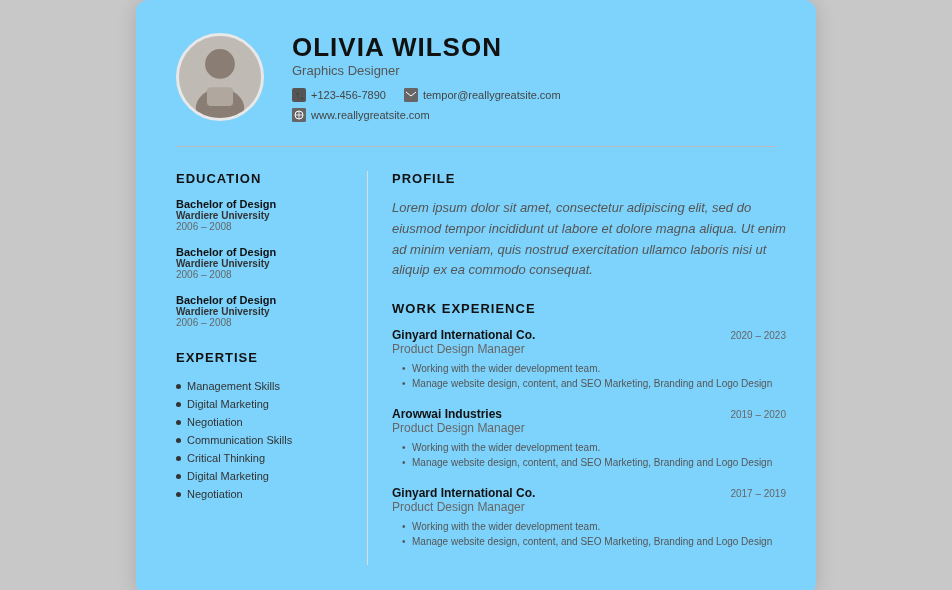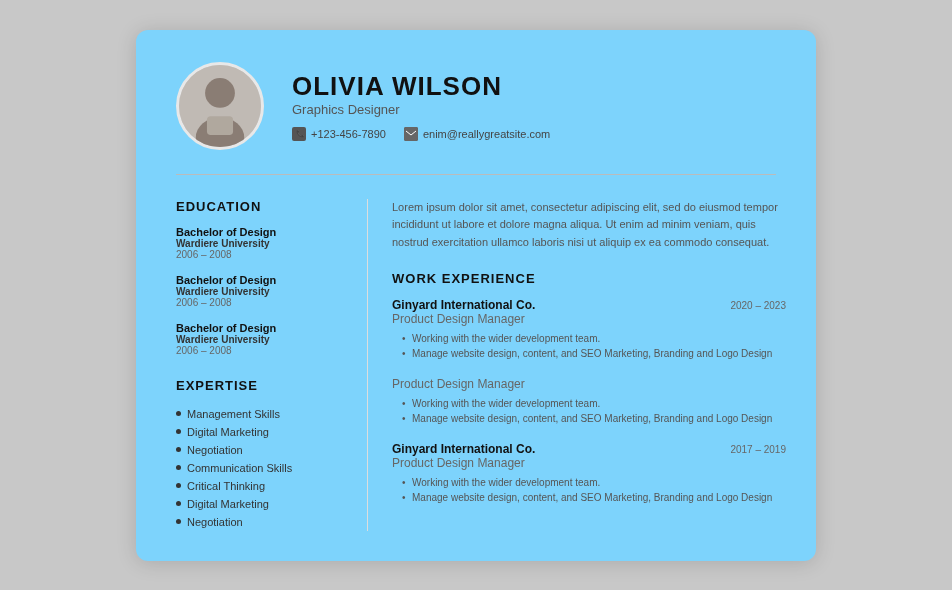--- a/index.html
+++ b/index.html
@@ -147,23 +147,24 @@
     }
     
     .right-col {
       flex: 1;
       padding: 0 30px 0 24px;
     }
     .profile-section {
       margin-bottom: 20px;
     }
     .profile-text {
-      font-size: 11px;
+      font-size: 13px;
       color: #555;
       line-height: 1.6;
+      font-style: italic;
     }
     .work-section {
       margin-top: 0;
     }
     .work-entry {
       margin-bottom: 16px;
     }
     .work-header {
       display: flex;
       justify-content: space-between;
@@ -232,21 +233,34 @@
           </span>
           <span>+123-456-7890</span>
         </div>
         <div class="contact-item">
           <span class="contact-icon email">
             <svg width="14" height="14" viewBox="0 0 14 14" xmlns="http://www.w3.org/2000/svg">
               <rect width="14" height="14" rx="2" fill="#666"></rect>
               <path d="M2 4l5 4 5-4" stroke="#fff" stroke-width="1" fill="none"></path>
             </svg>
           </span>
-          <span>enim@reallygreatsite.com</span>
+          <span>tempor@reallygreatsite.com</span>
+        </div>
+      </div>
+      <div class="contact-row">
+        <div class="contact-item">
+          <span class="contact-icon web">
+            <svg width="14" height="14" viewBox="0 0 14 14" xmlns="http://www.w3.org/2000/svg">
+              <rect width="14" height="14" rx="2" fill="#666"></rect>
+              <circle cx="7" cy="7" r="4" stroke="#fff" stroke-width="1" fill="none"></circle>
+              <line x1="7" y1="3" x2="7" y2="11" stroke="#fff" stroke-width="0.8"></line>
+              <line x1="3" y1="7" x2="11" y2="7" stroke="#fff" stroke-width="0.8"></line>
+            </svg>
+          </span>
+          <span>www.reallygreatsite.com</span>
         </div>
       </div>
     </div>
   </div>
 
   <div class="divider"></div>
 
   <div class="body">
 
     <div class="left-col">
@@ -298,39 +312,44 @@
         <div class="expertise-item">
           <span class="bullet"></span>
           <span>Negotiation</span>
         </div>
       </div>
     </div>
 
     <div class="right-col">
 
       <div class="profile-section">
+        <div class="section-title">PROFILE</div>
         <div class="profile-text">Lorem ipsum dolor sit amet, consectetur adipiscing elit, sed do eiusmod tempor incididunt ut labore et dolore magna aliqua. Ut enim ad minim veniam, quis nostrud exercitation ullamco laboris nisi ut aliquip ex ea commodo consequat.</div>
       </div>
 
       <div class="work-section">
         <div class="section-title">WORK EXPERIENCE</div>
 
         <div class="work-entry">
           <div class="work-header">
             <span class="work-company">Ginyard International Co.</span>
             <span class="work-years">2020 – 2023</span>
           </div>
           <div class="work-role">Product Design Manager</div>
           <ul class="work-bullets">
             <li>Working with the wider development team.</li>
             <li>Manage website design, content, and SEO Marketing, Branding and Logo Design</li>
           </ul>
         </div>
 
         <div class="work-entry">
+          <div class="work-header">
+            <span class="work-company">Arowwai Industries</span>
+            <span class="work-years">2019 – 2020</span>
+          </div>
           <div class="work-role">Product Design Manager</div>
           <ul class="work-bullets">
             <li>Working with the wider development team.</li>
             <li>Manage website design, content, and SEO Marketing, Branding and Logo Design</li>
           </ul>
         </div>
 
         <div class="work-entry">
           <div class="work-header">
             <span class="work-company">Ginyard International Co.</span>

